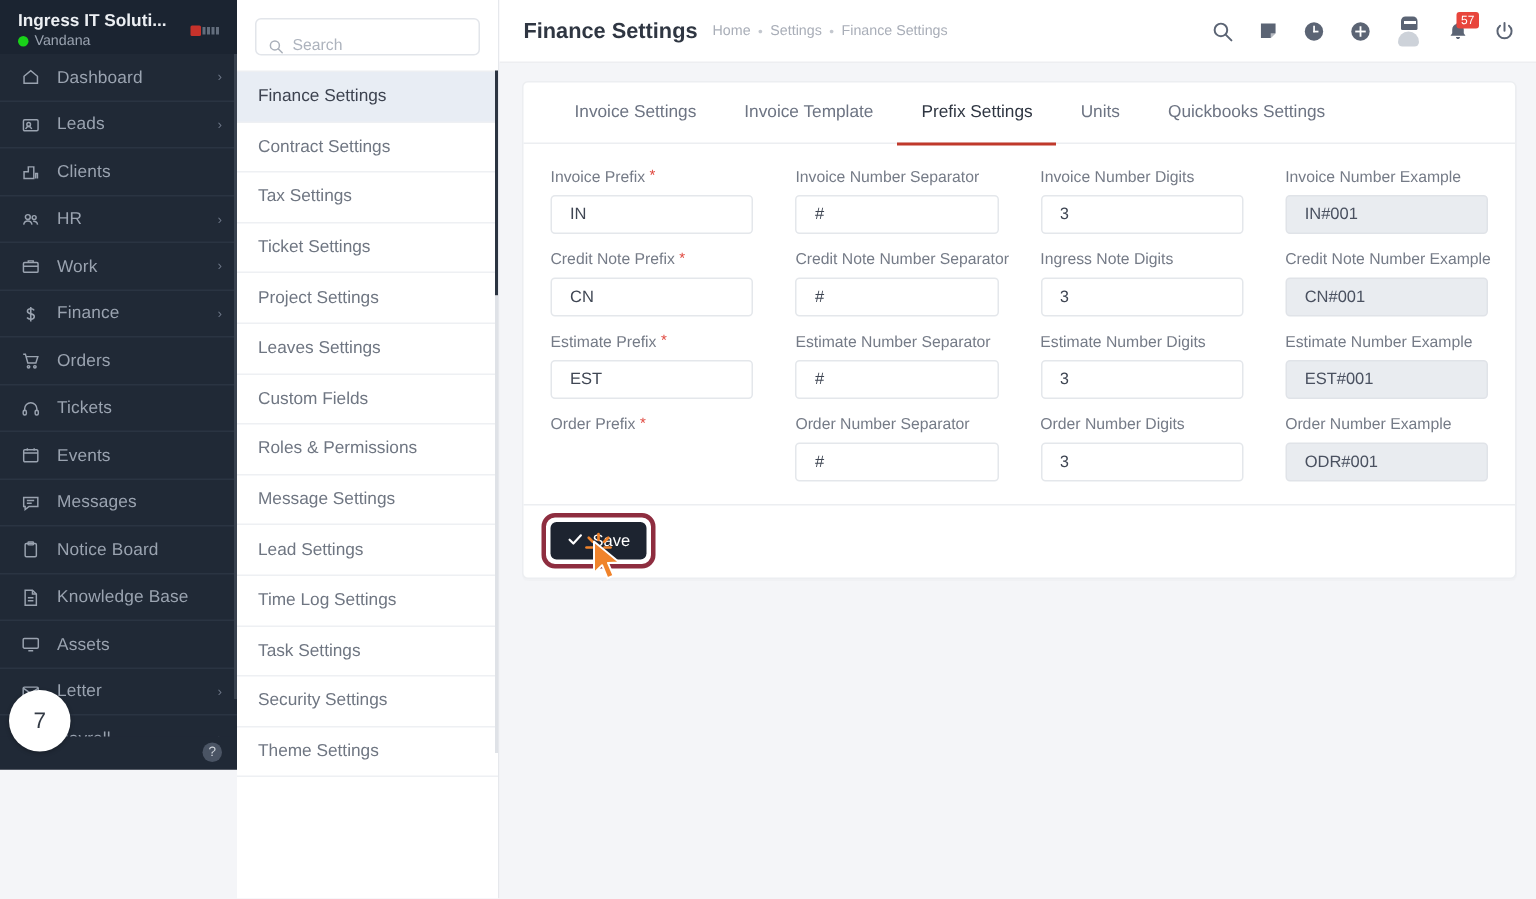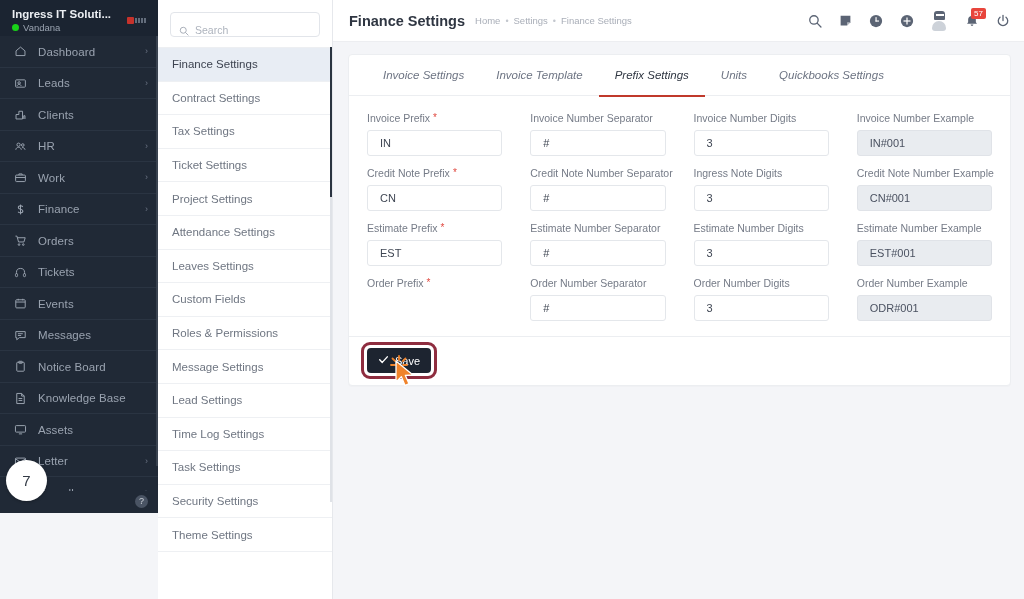--- a/index.html
+++ b/index.html
@@ -137,21 +137,20 @@
 
   .content { padding: 12px 13px 0 15px; }
   .card {
     background: #ffffff; border: 1px solid #eceef1; border-radius: 4px;
     box-shadow: 0 1px 1px rgba(0,0,0,.02);
   }
   .tabs {
     display: flex; align-items: center; gap: 0px;
     border-bottom: 1px solid #eceef1; padding: 0 18px;
     height: 41px;
-    font-style: italic;
   }
   .tab {
     padding: 0 16px; height: 41px; display:flex; align-items:center;
     font-size: 11.5px; color: #6d7483; cursor: pointer;
     border-bottom: 2px solid transparent; position: relative; top: 1px;
     white-space: nowrap;
   }
   .tab.active { color: #2f3642; border-bottom-color: #c0392b; }
 
   .form-body { padding: 16px 18px 4px 18px; }
@@ -421,23 +420,20 @@
           <span>Contract Settings</span>
         </div>
         <div class="set-item">
           <span>Tax Settings</span>
         </div>
         <div class="set-item">
           <span>Ticket Settings</span>
         </div>
         <div class="set-item">
           <span>Project Settings</span>
-        </div>
-        <div class="set-item">
-          <span>Attendance Settings</span>
         </div>
         <div class="set-item">
           <span>Leaves Settings</span>
         </div>
         <div class="set-item">
           <span>Custom Fields</span>
         </div>
         <div class="set-item">
           <span>Roles &amp; Permissions</span>
         </div>

